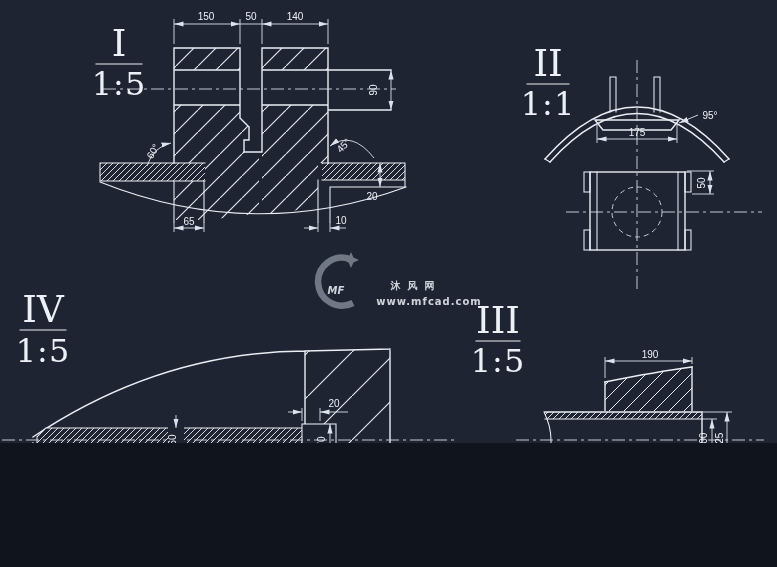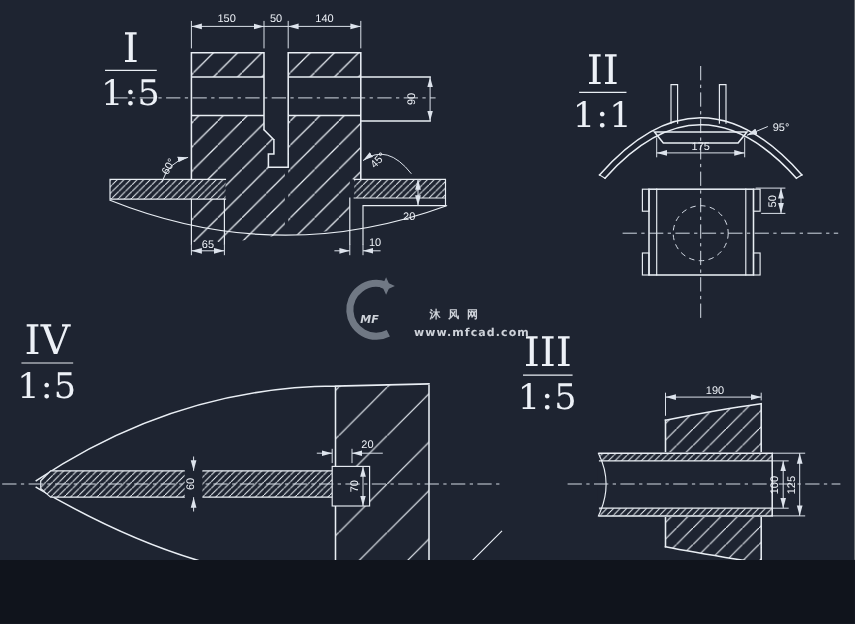--- a/index.html
+++ b/index.html
@@ -1,16 +1,16 @@
 <!DOCTYPE html>
 <html><head>
 <meta charset="utf-8">
 <style>
   html,body{margin:0;padding:0;background:#10141c;}
-  .stage{position:relative;width:777px;height:509px;overflow:hidden;background:#ffffff;}
+  .stage{position:relative;width:777px;height:443px;overflow:hidden;background:#8b5cf6;}
   svg{display:block}
   .ln  {stroke:#e9eef4;stroke-width:1.4;fill:none;stroke-linecap:square;}
   .tn  {stroke:#e9eef4;stroke-width:1.05;fill:none;stroke-linecap:square;}
   .dim {stroke:#dde3ec;stroke-width:0.9;fill:none;}
   .cl  {stroke:#d6dde7;stroke-width:0.9;fill:none;stroke-dasharray:13 4 3 4;}
   .dc  {stroke:#d6dde7;stroke-width:0.9;fill:none;stroke-dasharray:5 4;}
   text {fill:#edf1f7;font-family:"Liberation Sans",sans-serif;font-size:10px;text-anchor:middle;}
   .ttl {font-family:"DejaVu Serif",serif;font-size:37px;}
   .scl {font-family:"DejaVu Serif",serif;font-size:32px;letter-spacing:1px;}
   .wmt {font-family:"DejaVu Sans",sans-serif;font-weight:bold;}

